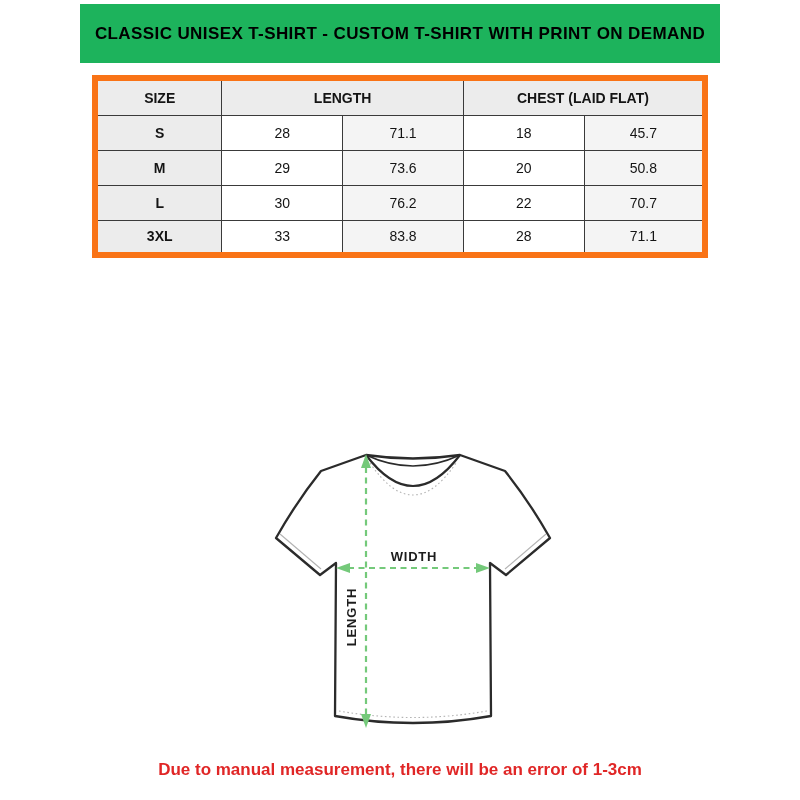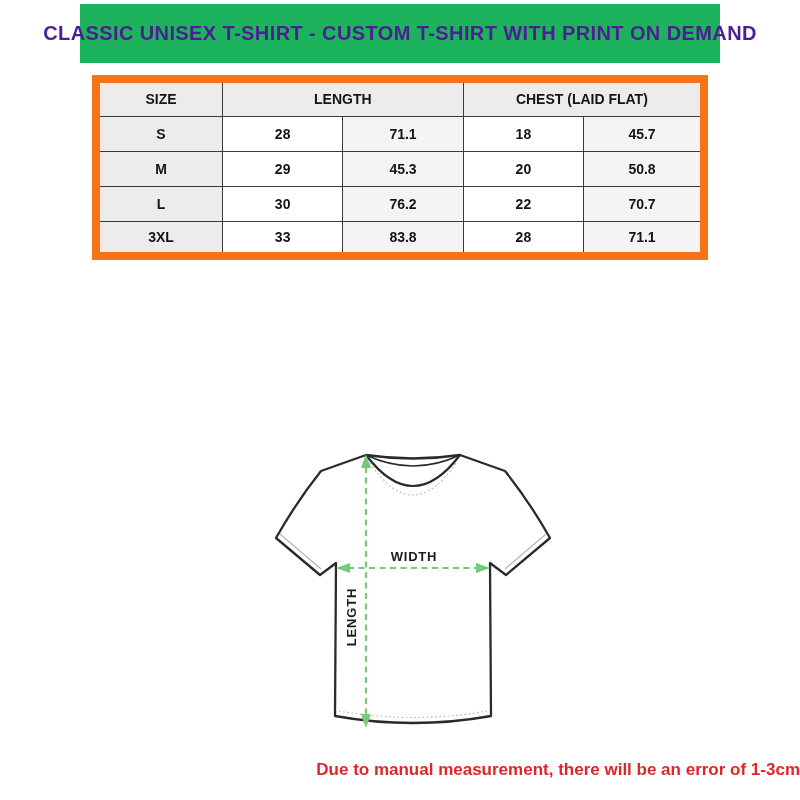--- a/index.html
+++ b/index.html
@@ -19,39 +19,39 @@
   }
   .page{position:relative;width:800px;height:800px;}
 
   
   .banner{
     position:absolute;left:80px;top:4px;width:640px;height:59px;
     background:var(--banner-green);
     display:flex;align-items:center;justify-content:center;
   }
   .banner-text{
-    color:#4c1d95;font-weight:bold;font-size:20px;letter-spacing:.4px;
+    color:#000000;font-weight:bold;font-size:17px;letter-spacing:.4px;
     white-space:nowrap;
   }
 
   
   table.size-table{
     position:absolute;left:92px;top:75px;width:616px;
     border-collapse:collapse;table-layout:fixed;
-    border:8px solid #f97316;
+    border:6px solid #f97316;
   }
   .size-table th,.size-table td{
     border:1.5px solid var(--table-border);
     text-align:center;vertical-align:middle;
     font-size:14px;color:#141414;padding:0;
   }
   .size-table th{
     background:var(--header-bg);font-weight:bold;height:37px;
   }
-  .size-table td{height:35px;font-weight:bold;background:#ffffff;}
+  .size-table td{height:35px;font-weight:normal;background:#ffffff;}
   .size-table td.c-size{background:var(--header-bg);font-weight:bold;}
   .size-table td.c-cm{background:var(--cm-bg);}
   col.w-size{width:20.8%;}
   col.w{width:19.8%;}
 
   
   .diagram{position:absolute;left:263px;top:443px;width:300px;height:300px;}
   .shirt-line{fill:#ffffff;stroke:#2b2b2b;stroke-width:2.3;stroke-linejoin:round;}
   .collar-thin{fill:none;stroke:#2b2b2b;stroke-width:1.6;}
   .collar-deep{fill:none;stroke:#2b2b2b;stroke-width:2.2;}
@@ -60,21 +60,21 @@
   .g-dash{stroke:var(--arrow-green);stroke-width:2.2;stroke-dasharray:6 4.5;fill:none;}
   .g-head{fill:var(--arrow-green);stroke:none;}
   .dlabel{
     font-family:"Liberation Sans",sans-serif;
     font-size:13px;font-weight:bold;fill:#1d1d1d;letter-spacing:.8px;
   }
 
   
   .note{
     position:absolute;left:0;top:760px;width:800px;
-    text-align:right;font-weight:bold;font-size:17px;
+    text-align:center;font-weight:bold;font-size:17px;
     color:var(--note-red);
   }
 </style>
 </head>
 <body>
 
 <div class="page">
 
   <header class="banner">
     <span class="banner-text">CLASSIC UNISEX T-SHIRT - CUSTOM T-SHIRT WITH PRINT ON DEMAND</span>
@@ -99,21 +99,21 @@
         <tr>
           <td class="c-size">S</td>
           <td class="c-in">28</td>
           <td class="c-cm">71.1</td>
           <td class="c-in">18</td>
           <td class="c-cm">45.7</td>
         </tr>
         <tr>
           <td class="c-size">M</td>
           <td class="c-in">29</td>
-          <td class="c-cm">45.3</td>
+          <td class="c-cm">73.6</td>
           <td class="c-in">20</td>
           <td class="c-cm">50.8</td>
         </tr>
         <tr>
           <td class="c-size">L</td>
           <td class="c-in">30</td>
           <td class="c-cm">76.2</td>
           <td class="c-in">22</td>
           <td class="c-cm">70.7</td>
         </tr>

